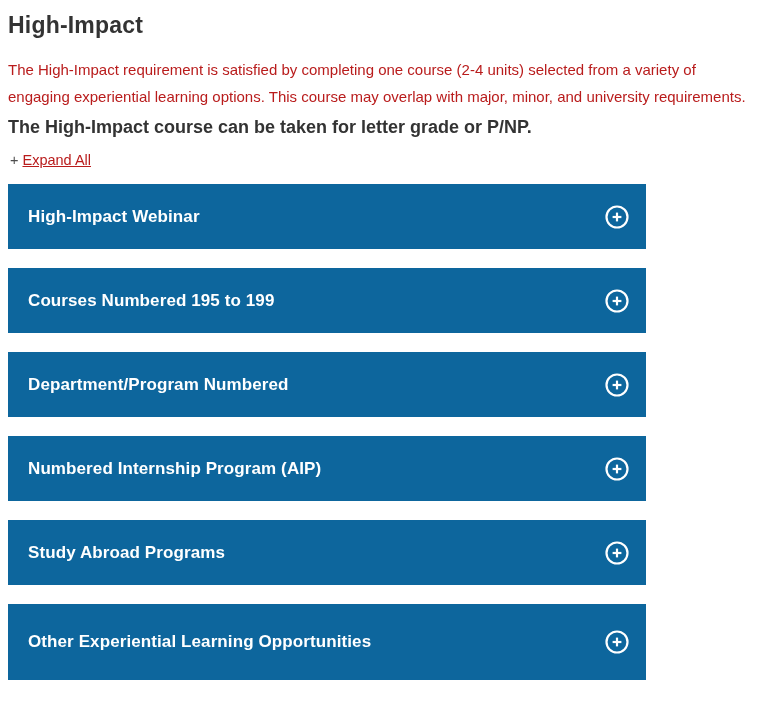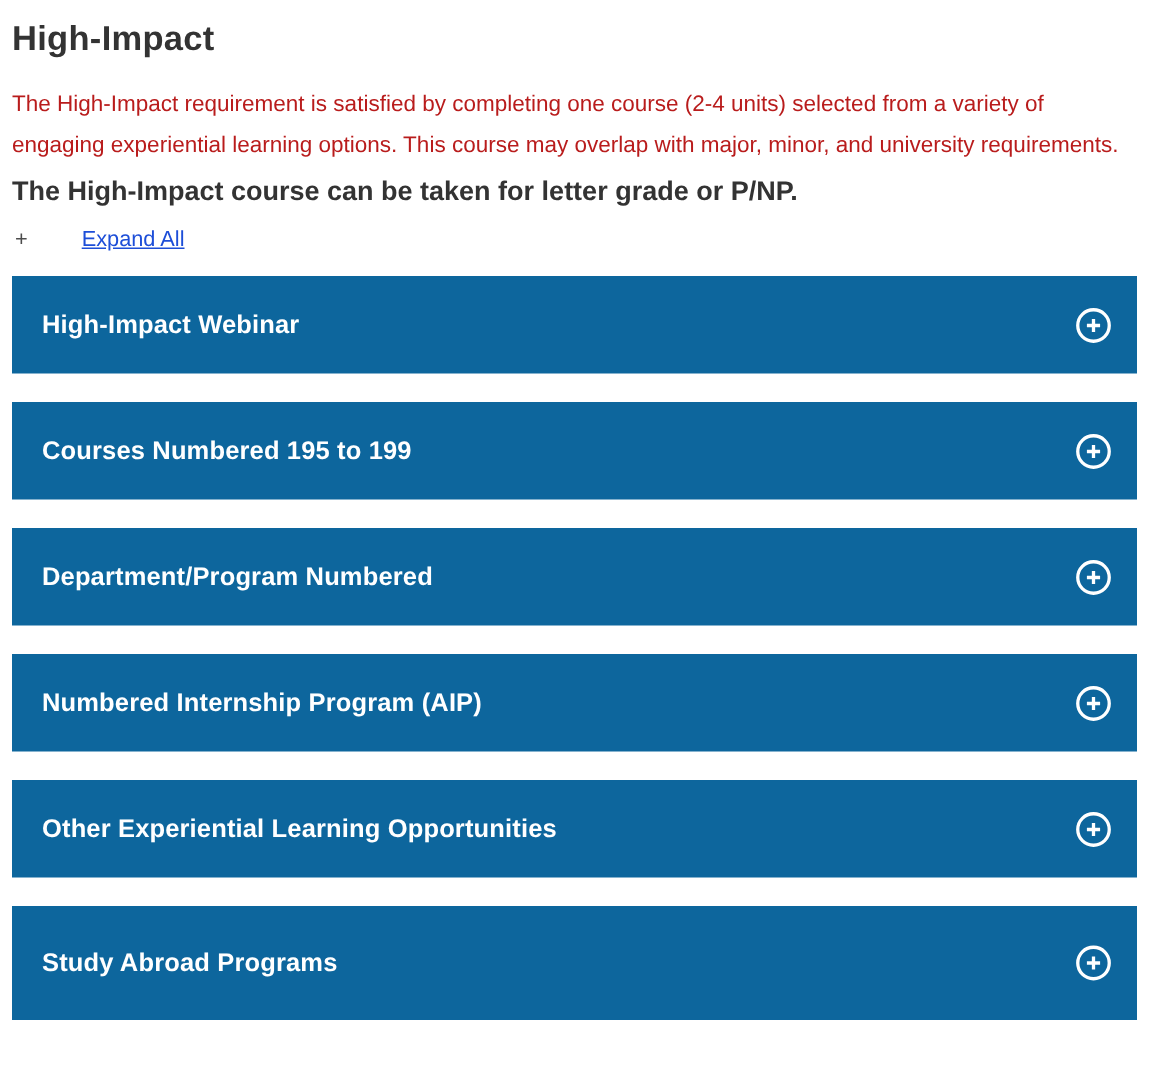--- a/index.html
+++ b/index.html
@@ -43,29 +43,28 @@
     display: inline-flex;
     align-items: center;
     gap: 4px;
     font-size: 14.5px;
     line-height: 19px;
     color: #4d4d4d;
     cursor: pointer;
   }
   .expand-all .plus { text-decoration: none; font-weight: 400; }
   .expand-all .expand-label {
-    color: #1d4ed8;
+    color: #b91c1c;
     text-decoration: underline;
-    margin-left: 32px;
   }
 
   .accordion { margin-top: 14px; width: 750px; }
 
   .bar {
-    width: 750px;
+    width: 638px;
     height: 65px;
     background: #0d669d;
     display: flex;
     align-items: center;
     justify-content: space-between;
     padding: 0 17px 0 20px;
     margin-bottom: 19px;
     cursor: pointer;
   }
   .bar:last-child { height: 76px; margin-bottom: 0; }
@@ -135,32 +134,32 @@
       <span class="icon">
         <svg class="plus-circle" width="24" height="24" viewBox="0 0 24 24">
           <circle cx="12" cy="12" r="10.5" fill="none" stroke="#ffffff" stroke-width="2.2"></circle>
           <line x1="12" y1="7.6" x2="12" y2="16.4" stroke="#ffffff" stroke-width="2.2"></line>
           <line x1="7.6" y1="12" x2="16.4" y2="12" stroke="#ffffff" stroke-width="2.2"></line>
         </svg>
       </span>
     </div>
 
     <div class="bar" role="button">
-      <span class="bar-label">Other Experiential Learning Opportunities</span>
+      <span class="bar-label">Study Abroad Programs</span>
       <span class="icon">
         <svg class="plus-circle" width="24" height="24" viewBox="0 0 24 24">
           <circle cx="12" cy="12" r="10.5" fill="none" stroke="#ffffff" stroke-width="2.2"></circle>
           <line x1="12" y1="7.6" x2="12" y2="16.4" stroke="#ffffff" stroke-width="2.2"></line>
           <line x1="7.6" y1="12" x2="16.4" y2="12" stroke="#ffffff" stroke-width="2.2"></line>
         </svg>
       </span>
     </div>
 
     <div class="bar" role="button">
-      <span class="bar-label">Study Abroad Programs</span>
+      <span class="bar-label">Other Experiential Learning Opportunities</span>
       <span class="icon">
         <svg class="plus-circle" width="24" height="24" viewBox="0 0 24 24">
           <circle cx="12" cy="12" r="10.5" fill="none" stroke="#ffffff" stroke-width="2.2"></circle>
           <line x1="12" y1="7.6" x2="12" y2="16.4" stroke="#ffffff" stroke-width="2.2"></line>
           <line x1="7.6" y1="12" x2="16.4" y2="12" stroke="#ffffff" stroke-width="2.2"></line>
         </svg>
       </span>
     </div>
 
   </div>

